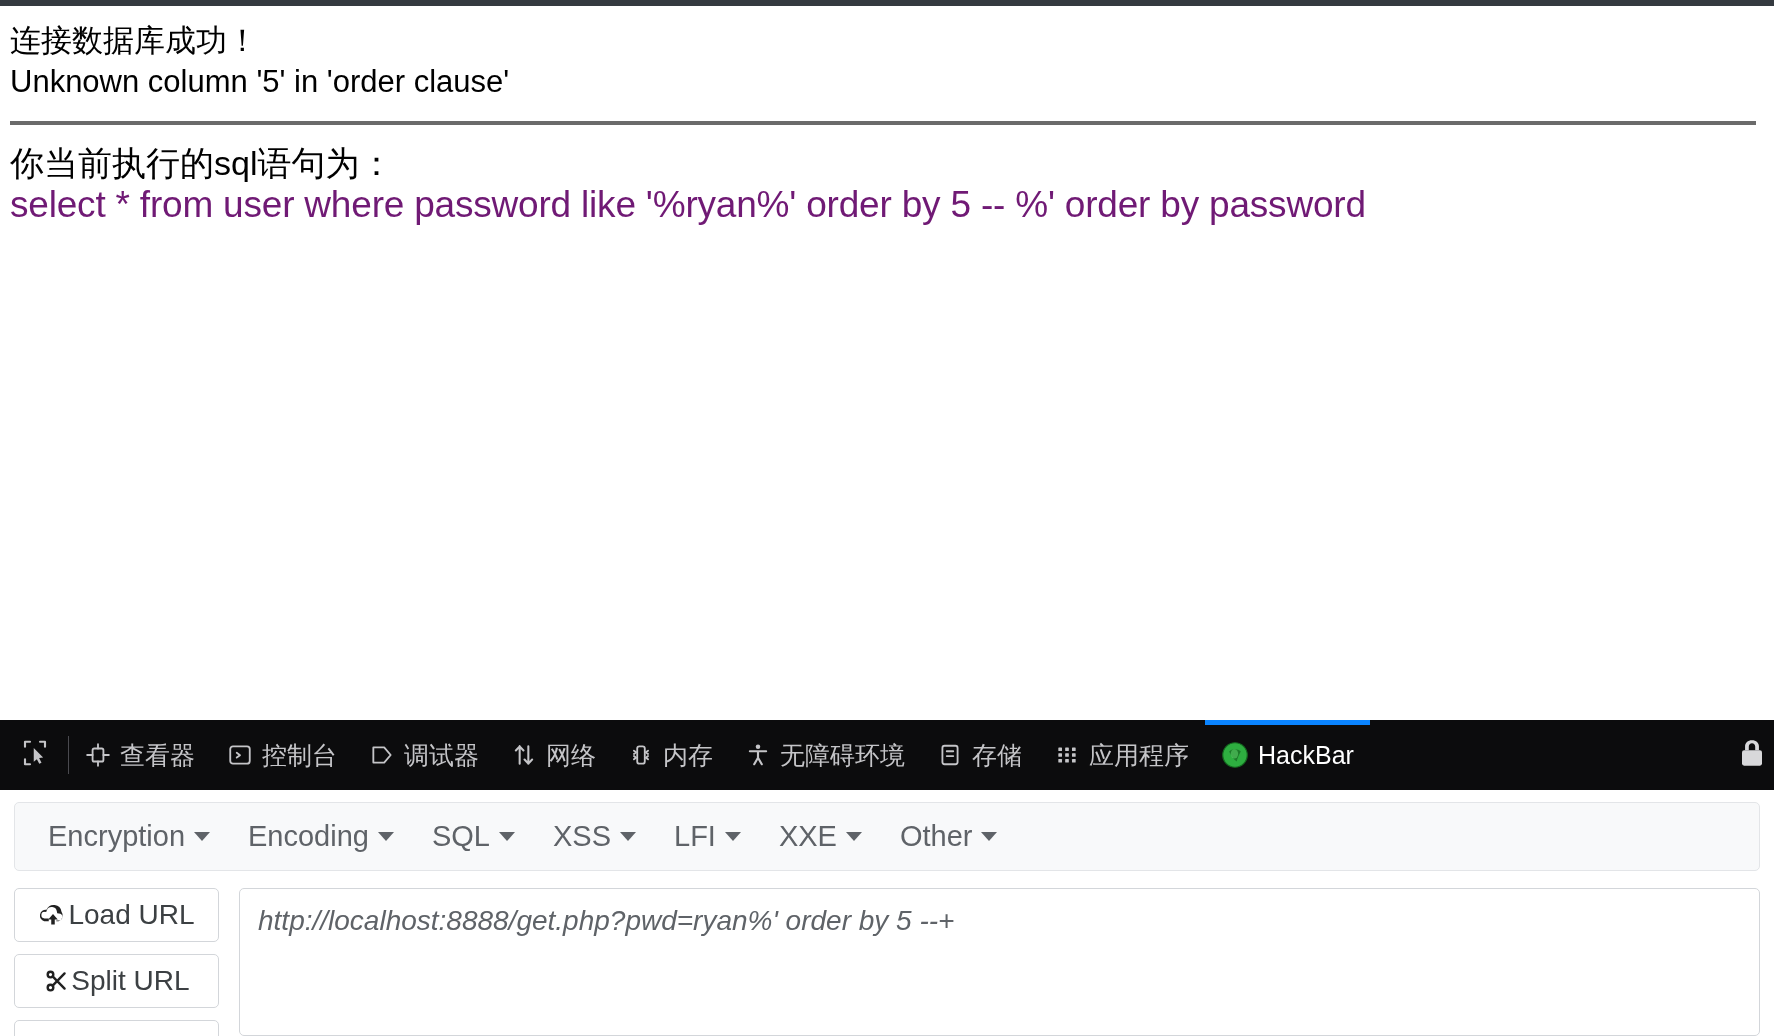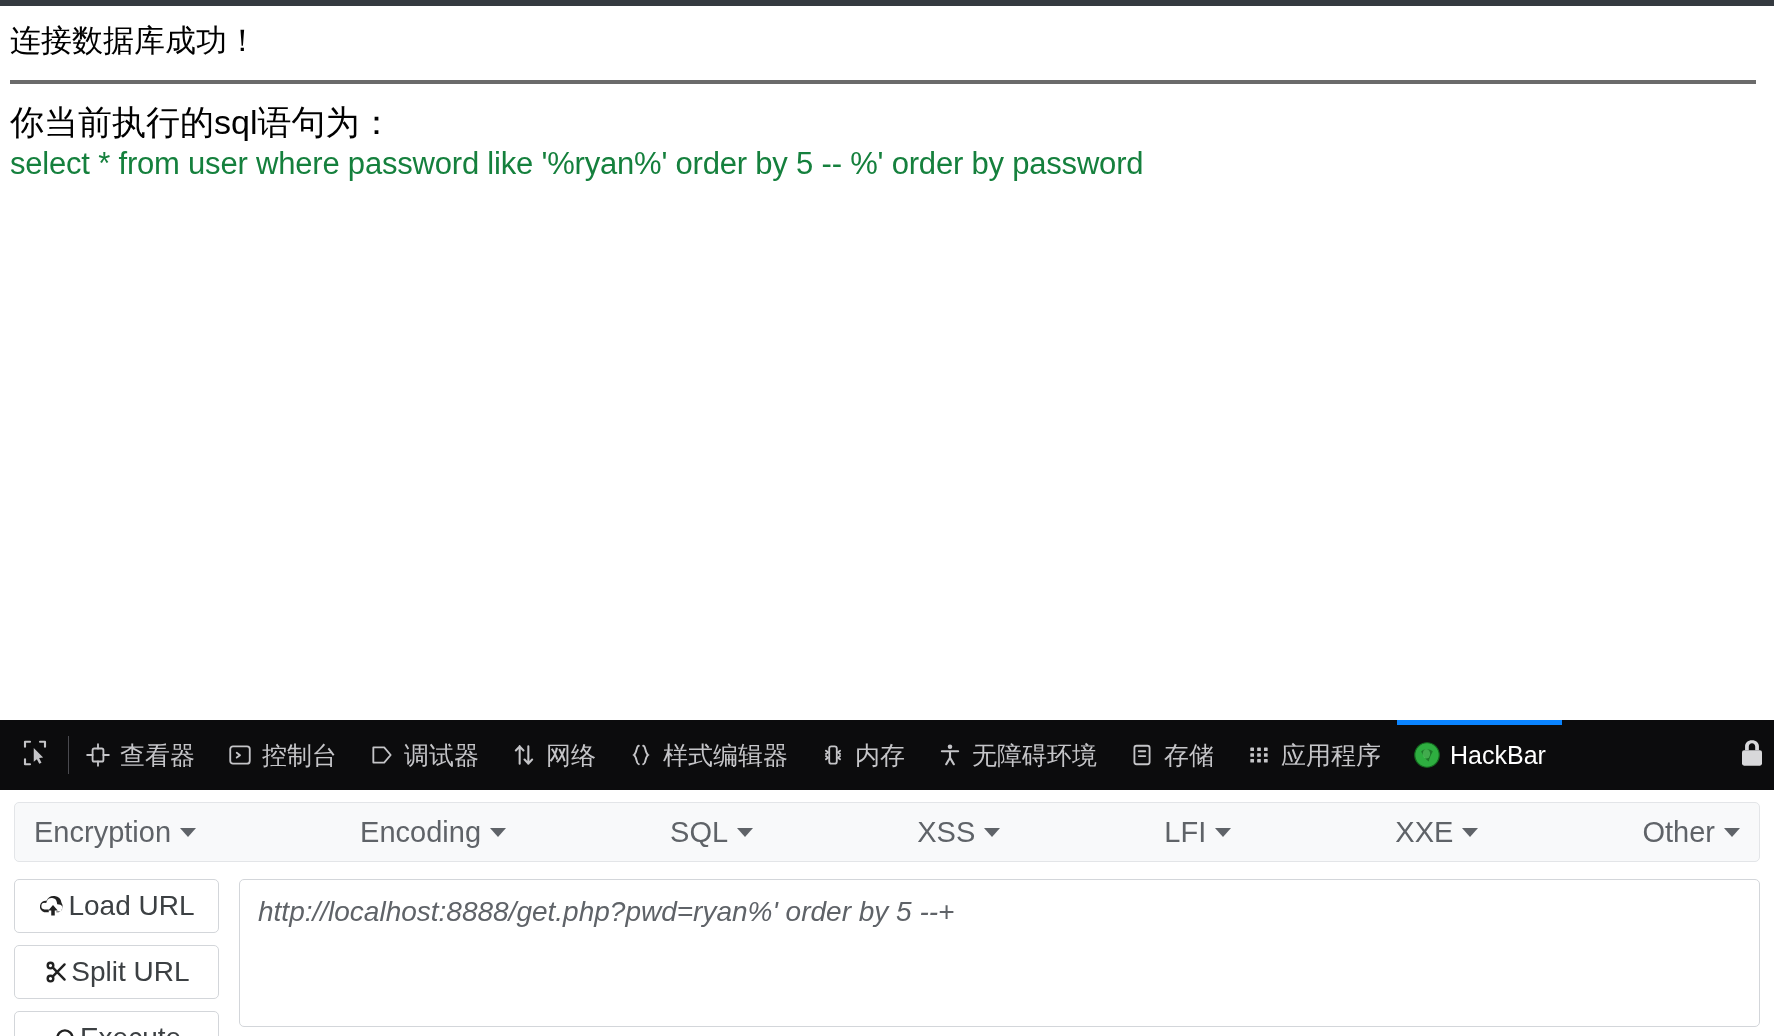--- a/index.html
+++ b/index.html
@@ -39,23 +39,23 @@
     margin: 19px 0 18px 0;
     width: 100%;
   }
   .sql-label {
     font-size: 34px;
     line-height: 41px;
     color: #000000;
     white-space: pre;
   }
   .sql-stmt {
-    font-size: 31px;
+    font-size: 37px;
     line-height: 41px;
-    color: #15803d;
+    color: #701a75;
     white-space: pre;
     letter-spacing: -0.2px;
   }
 
   
   .devtools-toolbar {
     position: absolute;
     top: 720px; left: 0;
     width: 1774px;
     height: 70px;
@@ -107,25 +107,24 @@
     width: 1774px;
     height: 246px;
     background: #ffffff;
     overflow: hidden;
   }
   .hb-menubar {
     margin: 12px 14px 0 14px;
     background: #f8f9fa;
     border: 1px solid #e3e5e8;
     border-radius: 5px;
-    height: 60px;
+    height: 69px;
     display: flex;
     align-items: center;
-    padding: 0 0;
-    justify-content: space-between;
+    padding: 0 14px;
   }
   .hb-menu-item {
     display: flex;
     align-items: center;
     gap: 9px;
     padding: 0 19px;
     color: #5f6368;
     font-size: 29px;
     cursor: pointer;
     white-space: nowrap;
@@ -183,20 +182,21 @@
     font-style: italic;
   }
 </style>
 </head>
 <body>
 
 <div class="chrome-strip"></div>
 
 <div class="page-content">
   <div class="msg-line">连接数据库成功！</div>
+  <div class="msg-line">Unknown column '5' in 'order clause'</div>
   <hr class="page-rule">
   <div class="sql-label">你当前执行的sql语句为：</div>
   <div class="sql-stmt">select * from user where password like '%ryan%' order by 5 -- %' order by password</div>
 </div>
 
 <div class="devtools-toolbar">
 
   <div class="dt-picker">
     <span>
       <svg width="30" height="30" viewBox="0 0 24 24" fill="none" stroke="#c5c5c8" stroke-width="1.7">
@@ -241,29 +241,20 @@
 
     <div class="dt-tab">
       <span>
         <svg width="26" height="26" viewBox="0 0 24 24" fill="none" stroke="#c5c5c8" stroke-width="1.9">
           <path d="M8 20V4M8 4L4.5 7.8M8 4l3.5 3.8M16 4v16M16 20l-3.5-3.8M16 20l3.5-3.8" stroke-linecap="round" stroke-linejoin="round"></path>
         </svg>
       </span>
       <span class="lbl">网络</span>
     </div>
 
-    <div class="dt-tab">
-      <span>
-        <svg width="26" height="26" viewBox="0 0 24 24" fill="none" stroke="#c5c5c8" stroke-width="1.7">
-          <path d="M10 3.5C7.5 3.5 8.5 10 5.5 12c3 2 2 8.5 4.5 8.5" stroke-linecap="round"></path>
-          <path d="M14 3.5c2.5 0 1.5 6.5 4.5 8.5-3 2-2 8.5-4.5 8.5" stroke-linecap="round"></path>
-        </svg>
-      </span>
-      <span class="lbl">样式编辑器</span>
-    </div>
 
 
     <div class="dt-tab">
       <span>
         <svg width="26" height="26" viewBox="0 0 24 24" fill="none" stroke="#c5c5c8" stroke-width="1.7">
           <rect x="8.5" y="4" width="7" height="16" rx="2"></rect>
           <path d="M5.5 8l2 1.5-2 1.5M5.5 13l2 1.5-2 1.5M18.5 8l-2 1.5 2 1.5M18.5 13l-2 1.5 2 1.5" stroke-linecap="round" stroke-linejoin="round"></path>
         </svg>
       </span>
       <span class="lbl">内存</span>

